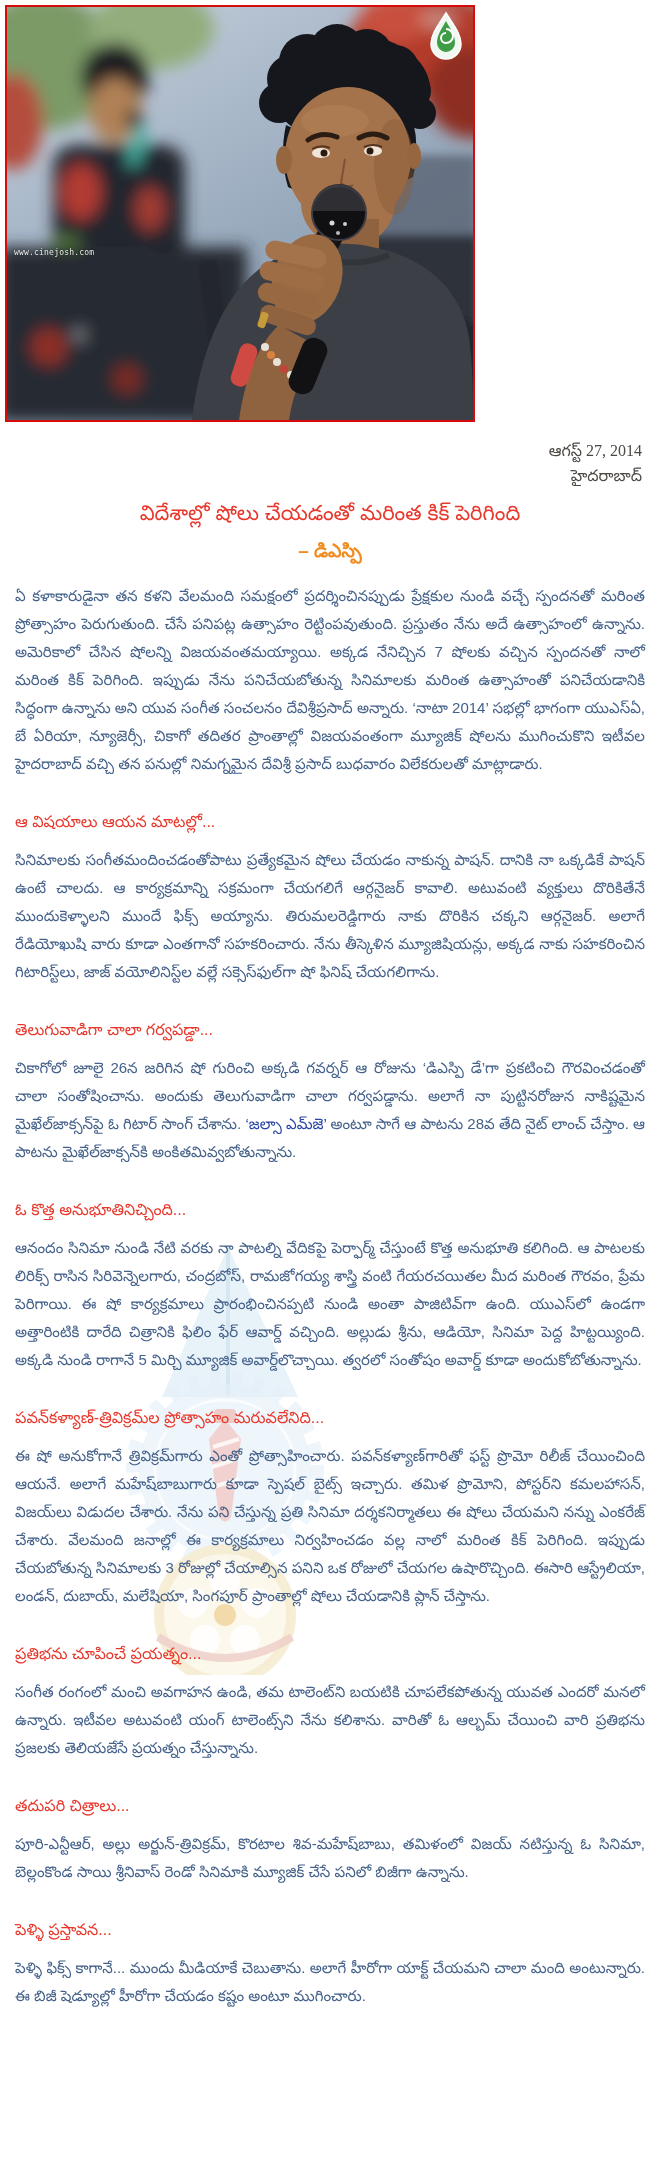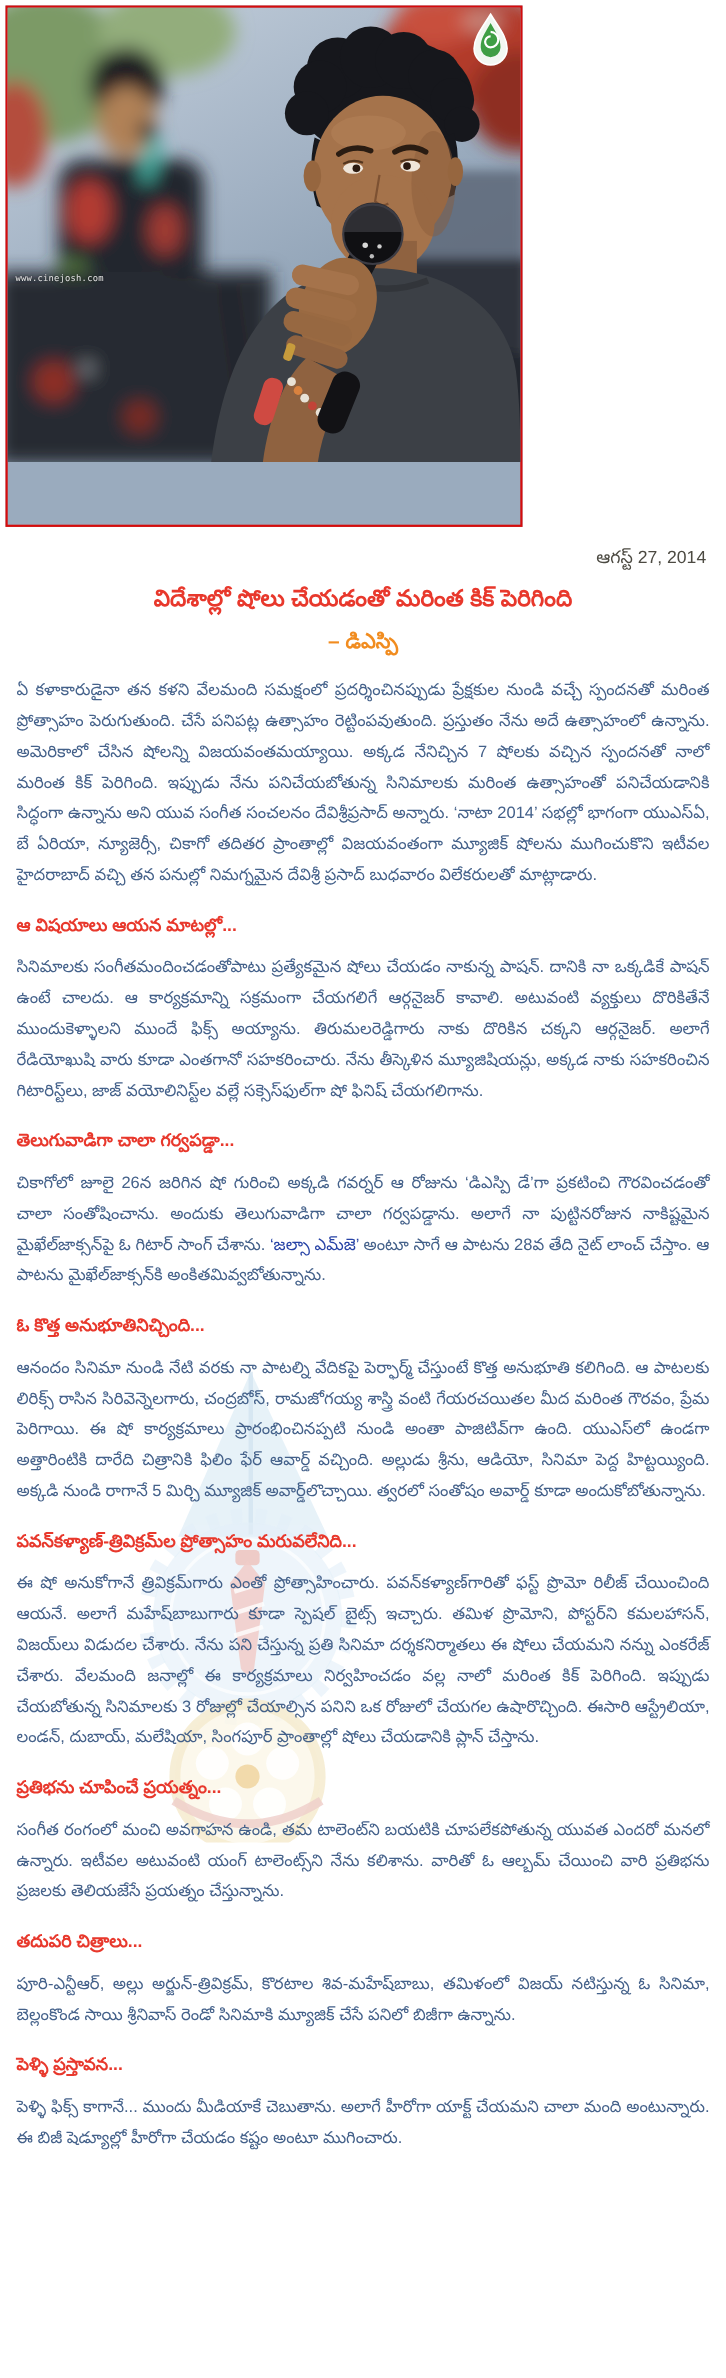--- a/index.html
+++ b/index.html
@@ -3,52 +3,52 @@
 <meta charset="utf-8">
 <style>
   *{box-sizing:border-box}
   html,body{margin:0;padding:0;background:#ffffff}
   .page{
     position:relative;width:660px;min-height:2162px;background:#fff;
     font-family:"Liberation Sans","DejaVu Sans",sans-serif;overflow:hidden;
   }
   
   .photo-frame{
-    position:relative;margin:5px 0 0 5px;width:470px;height:474px;
+    position:relative;margin:5px 0 0 5px;width:470px;height:417px;
     border:2px solid var(--c-photo-border,#d60b0b);background:#9aabbe;z-index:2;
   }
   .photo-frame svg{display:block}
   .photo-wm{
     position:absolute;left:7px;top:241px;
     font-family:"DejaVu Sans Mono","Liberation Mono",monospace;
     font-size:8px;color:#e8e8e8;letter-spacing:.2px;
     text-shadow:0 0 2px rgba(0,0,0,.65);
   }
   
   .dateline{
     position:relative;z-index:1;margin:16px 18px 0 0;text-align:right;
-    font-family:Liberation Sans, sans-serif;
+    font-family:Liberation Serif, serif;
     font-size:16px;line-height:25px;color:var(--c-dateline,#4c4a42);
   }
   .headline{
     position:relative;z-index:1;margin:10px 15px 0;text-align:center;
-    font-size:21px;line-height:30px;font-weight:bold;color:var(--c-headline,#e8382c);
+    font-size:21px;line-height:30px;font-weight:normal;color:var(--c-headline,#e8382c);
   }
   .byline{
     position:relative;z-index:1;margin:12px 12px 0;text-align:center;
     font-size:19px;font-weight:bold;color:var(--c-attribution,#f18c1f);
   }
   
   .article{position:relative;z-index:1;margin:16px 15px 0;padding-bottom:28px}
   .article p.para{
     margin:0 0 14px;text-align:justify;
     font-size:15px;line-height:28px;color:var(--c-body,#44618a);
   }
   .article h2.subhead{
-    margin:20px 0 12px;font-size:16px;line-height:24px;font-weight:bold;
+    margin:32px 0 12px;font-size:16px;line-height:24px;font-weight:normal;
     color:var(--c-subheading,#e8382c);
   }
   .article .hl{color:var(--c-highlight,#2743a6);font-weight:normal}
   
   .emblem{position:absolute;left:100px;top:1245px;z-index:0;pointer-events:none}
 </style>
 </head>
 <body>
 
 <div class="page">
@@ -179,20 +179,21 @@
         <path d="M15,0 C23,13 30,21 30,31 a15,15 0 1,1 -30,0 C0,21 7,13 15,0 Z" fill="#f2f7f2" stroke="#ffffff" stroke-width="1.5"></path>
         <path d="M15,8 C20,17 24,22 24,30 a9,9 0 1,1 -18,0 C6,22 10,17 15,8 Z" fill="#3f9e45"></path>
         <path d="M15,16 a7,7 0 0,1 0,14 a5,5 0 0,1 0,-10" fill="none" stroke="#ffffff" stroke-width="2"></path>
       </g>
     </svg>
     <span class="photo-wm">www.cinejosh.com</span>
   </div>
 
   <div class="dateline">
     <div>ఆగస్ట్ 27, 2014</div>
+    <div>హైదరాబాద్</div>
   </div>
 
   <div class="headline">విదేశాల్లో షోలు చేయడంతో మరింత కిక్ పెరిగింది</div>
   <div class="byline">– డిఎస్పి</div>
 
   <svg class="emblem" width="250" height="430" viewBox="0 0 250 430">
     <g opacity="0.5">
       <polygon points="128,2 62,152 198,152" fill="#aacfe8" opacity="0.55"></polygon>
       <line x1="128" y1="2" x2="128" y2="150" stroke="#8fb8d8" stroke-width="4" opacity="0.5"></line>
       <circle cx="125" cy="225" r="86" fill="#c6e0f2" opacity="0.6"></circle>

